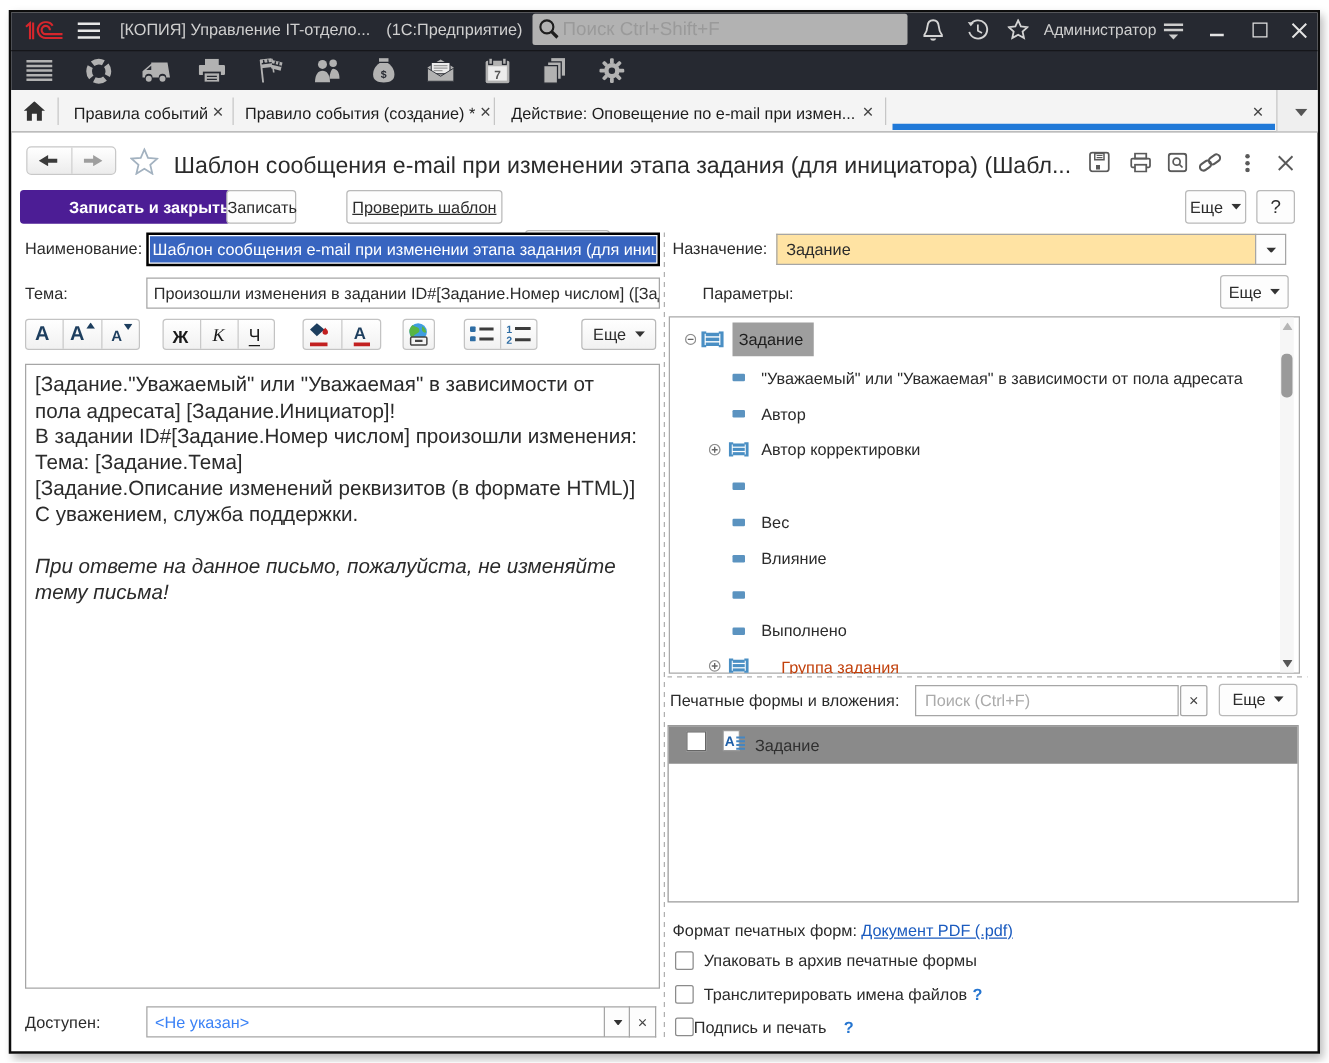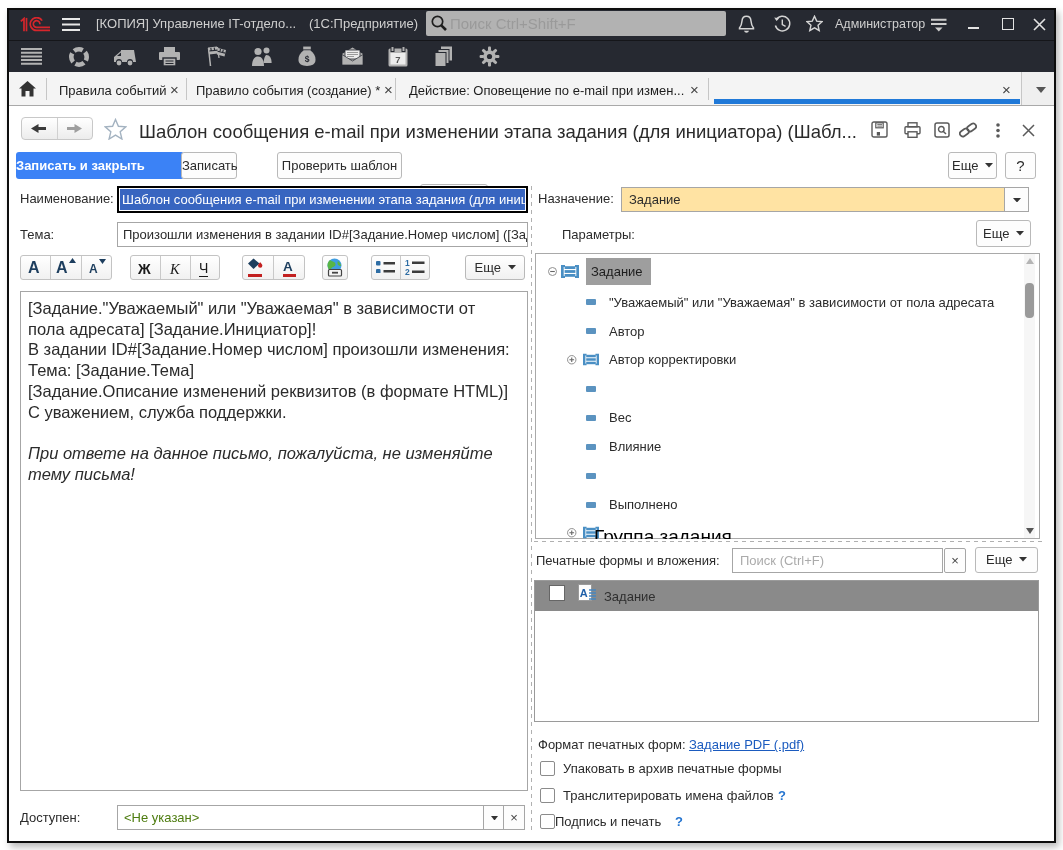--- a/index.html
+++ b/index.html
@@ -209,23 +209,23 @@
 </svg>
 <svg class="abs" style="left:996px;top:123px;" width="4" height="15" viewBox="0 0 4 15">
   <circle cx="2" cy="2" r="1.8" fill="#5a5a5a"></circle>
       <circle cx="2" cy="7.5" r="1.8" fill="#5a5a5a"></circle>
       <circle cx="2" cy="13" r="1.8" fill="#5a5a5a"></circle>
 </svg>
 <svg class="abs" style="left:1022px;top:124px;" width="13" height="13" viewBox="0 0 13 13">
   <path d="M1 1 L12 12 M12 1 L1 12" stroke="#5a5a5a" stroke-width="1.5"></path>
 </svg>
 
-<div class="abs" style="left:16px;top:152px;width:168px;height:27px;background:#3b82f6;border-radius:3px;color:#fff;font-size:13px;font-weight:bold;text-align:left;line-height:27px;">Записать и закрыть</div>
+<div class="abs" style="left:16px;top:152px;width:168px;height:27px;background:#4c1d95;border-radius:3px;color:#fff;font-size:13px;font-weight:bold;text-align:right;line-height:27px;">Записать и закрыть</div>
 <div class="gbtn" style="left:181px;top:152px;width:56px;">Записать</div>
-<div class="gbtn" style="left:277px;top:152px;width:125px;">Проверить шаблон</div>
+<div class="gbtn" style="left:277px;top:152px;width:125px;text-decoration:underline;">Проверить шаблон</div>
 <div class="gbtn" style="left:420px;top:156px;width:68px;margin-top:28px;">HTML <svg style="display:inline-block;vertical-align:middle;margin:-2px 0 0 3px;" width="8" height="4.5" viewBox="0 0 8 4.5">
         <path d="M0 0 L8 0 L4 4.5 Z" fill="#333"></path>
       </svg></div>
 <div class="gbtn" style="left:948px;top:152px;width:49px;">Еще <svg style="display:inline-block;vertical-align:middle;margin:-2px 0 0 3px;" width="8" height="4.5" viewBox="0 0 8 4.5">
         <path d="M0 0 L8 0 L4 4.5 Z" fill="#333"></path>
       </svg></div>
 <div class="gbtn" style="left:1005px;top:152px;width:31px;font-size:15px;">?</div>
 
 <div class="lbl" style="left:20px;top:191px;">Наименование:</div>
 <div class="abs" style="left:117px;top:186px;width:411px;height:27px;border:2px solid #000;background:#fff;"></div>
@@ -292,21 +292,21 @@
   <path d="M7 3.7 H19.5 M7 12.7 H19.5" stroke="#3c3c3c" stroke-width="2.4"></path>
 </svg>
 <div class="gbtn" style="left:465px;top:255px;width:60px;height:25px;line-height:23px;background:linear-gradient(#fff,#f1f1f1);">Еще <svg style="display:inline-block;vertical-align:middle;margin:-2px 0 0 3px;" width="8" height="4.5" viewBox="0 0 8 4.5">
         <path d="M0 0 L8 0 L4 4.5 Z" fill="#333"></path>
       </svg></div>
 
 <div class="abs" style="left:20px;top:291px;width:508px;height:500px;border:1px solid #a6a6a6;background:#fff;"></div>
 <div class="abs" style="left:28px;top:298px;width:520px;font-size:16.5px;line-height:20.7px;color:#2b2b2b;">[Задание."Уважаемый" или "Уважаемая" в зависимости от<br>пола адресата] [Задание.Инициатор]!<br>В задании ID#[Задание.Номер числом] произошли изменения:<br>Тема: [Задание.Тема]<br>[Задание.Описание изменений реквизитов (в формате HTML)]<br>С уважением, служба поддержки.<br><br><i>При ответе на данное письмо, пожалуйста, не изменяйте<br>тему письма!</i></div>
 
 <div class="lbl" style="left:20px;top:810px;">Доступен:</div>
-<div class="abs" style="left:117px;top:805px;width:367px;height:25px;border:1px solid #a6a6a6;background:#fff;font-size:13px;line-height:23px;color:#4d7c0f;padding-left:6px;">&lt;Не указан&gt;</div>
+<div class="abs" style="left:117px;top:805px;width:367px;height:25px;border:1px solid #a6a6a6;background:#fff;font-size:13px;line-height:23px;color:#3b82f6;padding-left:6px;">&lt;Не указан&gt;</div>
 <div class="abs" style="left:484px;top:805px;width:20px;height:25px;border:1px solid #a6a6a6;border-left:none;background:#fdfdfd;"></div>
 <svg class="abs" style="left:490.5px;top:815.5px;" width="7" height="4.5" viewBox="0 0 7 4.5">
       <path d="M0 0 L7 0 L3.5 4.5 Z" fill="#333"></path>
     </svg>
 <div class="abs" style="left:504px;top:805px;width:21px;height:25px;border:1px solid #a6a6a6;border-left:none;background:#fdfdfd;color:#444;font-size:13px;text-align:center;line-height:23px;">×</div>
 
 <div class="abs" style="left:531px;top:186px;width:1px;height:645px;background:repeating-linear-gradient(to bottom,#b0b0b0 0 4px,#fff 4px 8px);"></div>
 <div class="abs" style="left:534px;top:541px;width:512px;height:1px;background:repeating-linear-gradient(to right,#b0b0b0 0 4px,#fff 4px 8px);"></div>
 <div class="abs" style="left:535px;top:253px;width:505px;height:286px;border:1px solid #a9a9a9;background:#fff;"></div>
 
@@ -358,21 +358,21 @@
   </svg>
   <svg style="position:absolute;left:23px;top:5px;" width="16" height="13" viewBox="0 0 18 13">
     <g fill="#4a8fc4">
     <path d="M0 0 H4 V2 H2.7 V11 H4 V13 H0 Z"></path>
     <path d="M18 0 H14 V2 H15.3 V11 H14 V13 H18 Z"></path>
     <rect x="3.6" y="1.2" width="10.8" height="2.8"></rect>
     <rect x="3.6" y="5.1" width="10.8" height="2.8"></rect>
     <rect x="3.6" y="9" width="10.8" height="2.8"></rect>
     </g>
   </svg>
-  <div style="position:absolute;left:34px;top:5px;font-size:19px;color:#000000;white-space:nowrap;">Группа задания</div>
+  <div style="position:absolute;left:65px;top:5px;font-size:13px;color:#c2410c;white-space:nowrap;">Группа задания</div>
 </div>
 
 <div class="abs" style="left:1024px;top:254px;width:11px;height:284px;background:#f6f6f6;"></div>
 <svg class="abs" style="left:1026px;top:258px;" width="8" height="6" viewBox="0 0 8 6">
       <path d="M4 0 L8 6 L0 6 Z" fill="#b5b5b5"></path>
     </svg>
 <div class="abs" style="left:1025px;top:283px;width:9px;height:35px;background:#9a9a9a;border-radius:4px;"></div>
 <svg class="abs" style="left:1026px;top:528px;" width="8" height="6" viewBox="0 0 8 6">
       <path d="M0 0 L8 0 L4 6 Z" fill="#555"></path>
     </svg>
@@ -388,21 +388,21 @@
 <div class="abs" style="left:535px;top:581px;width:503px;height:30px;background:#8a8a8a;"></div>
 <div class="abs" style="left:549px;top:585px;width:16px;height:16px;background:#fff;border:1px solid #666;"></div>
 <svg class="abs" style="left:578px;top:584px;" width="19" height="18" viewBox="0 0 19 18">
   <rect x="0.5" y="0.5" width="13" height="16" fill="#fdfdfd" stroke="#9a9a9a" stroke-width="1"></rect>
   <text x="1.8" y="12.5" font-size="11" font-weight="bold" fill="#1e5fa8" font-family="Liberation Sans">А</text>
   <path d="M11 6 H18 M11 9 H18 M11 12 H18 M11 15 H18" stroke="#4586c1" stroke-width="1.7"></path>
 </svg>
 <div class="lbl" style="left:604px;top:589px;color:#2f2f2f;">Задание</div>
 
 <div class="lbl" style="left:538px;top:737px;">Формат печатных форм:</div>
-<div class="lbl" style="left:689px;top:737px;color:#1b5bbf;text-decoration:underline;">Задание PDF (.pdf)</div>
+<div class="lbl" style="left:689px;top:737px;color:#1b5bbf;text-decoration:underline;">Документ PDF (.pdf)</div>
 
 <div class="abs" style="left:540px;top:761px;width:15px;height:15px;border:1px solid #8b8b8b;border-radius:2px;background:#fff;"></div>
 <div class="lbl" style="left:563px;top:761px;">Упаковать в архив печатные формы</div>
 <div class="abs" style="left:540px;top:788px;width:15px;height:15px;border:1px solid #8b8b8b;border-radius:2px;background:#fff;"></div>
 <div class="lbl" style="left:563px;top:788px;">Транслитерировать имена файлов</div>
 <div class="lbl" style="left:778px;top:788px;color:#2575d0;font-weight:bold;">?</div>
 <div class="abs" style="left:540px;top:814px;width:15px;height:15px;border:1px solid #8b8b8b;border-radius:2px;background:#fff;"></div>
 <div class="lbl" style="left:555px;top:814px;">Подпись и печать</div>
 <div class="lbl" style="left:675px;top:814px;color:#2575d0;font-weight:bold;">?</div>
 

